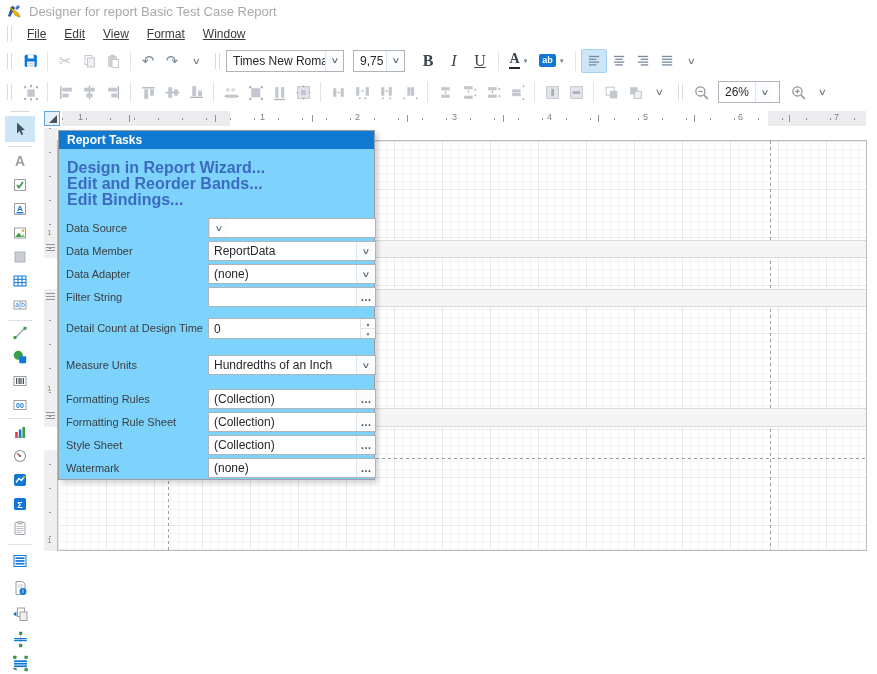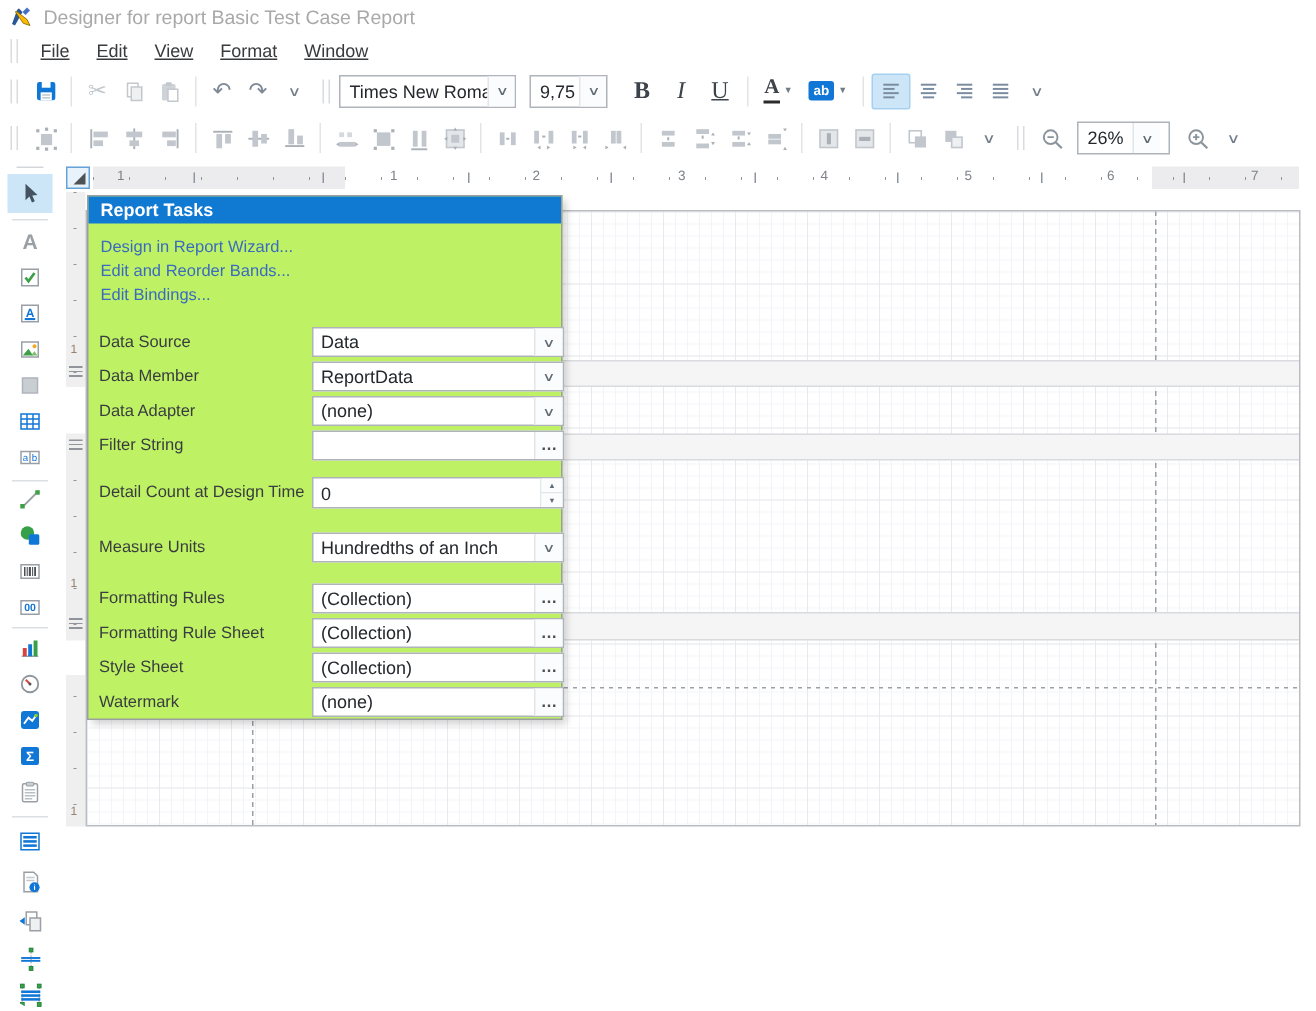--- a/index.html
+++ b/index.html
@@ -74,25 +74,25 @@
             linear-gradient(to bottom,#e7e9ec 1px,transparent 1px),
             linear-gradient(to right,#f3f4f6 1px,transparent 1px),
             linear-gradient(to bottom,#f3f4f6 1px,transparent 1px);
           background-size:48px 48px,48px 48px,8px 8px,8px 8px;}
   .band-bar{position:absolute;left:0;width:100%;background:#f5f5f6;border-top:1px solid #d9dbde;
             border-bottom:1px solid #d9dbde;box-sizing:border-box;z-index:3;}
   .dash-v{position:absolute;width:1px;background:repeating-linear-gradient(to bottom,#9ba0a5 0 3px,transparent 3px 6px);z-index:2;}
   .dash-h{position:absolute;height:1px;background:repeating-linear-gradient(to right,#9ba0a5 0 3px,transparent 3px 6px);z-index:2;}
 
   
-  .panel{position:absolute;left:58px;top:22px;width:317px;height:350px;background:#bef264;
+  .panel{position:absolute;left:58px;top:22px;width:317px;height:350px;background:#7dd3fc;
          border:1px solid #9b9fa3;box-sizing:border-box;box-shadow:3px 3px 5px rgba(0,0,0,.18);z-index:10;}
   .panel-hd{height:18px;background:#1079d2;color:#fff;font-weight:bold;font-size:12px;
             display:flex;align-items:center;padding-left:8px;}
-  .rt-link{position:absolute;left:8px;font-size:11px;color:#3a6bbf;white-space:nowrap;}
+  .rt-link{position:absolute;left:8px;font-size:16px;color:#3a6bbf;white-space:nowrap;font-weight:bold;}
   .rt-row{position:absolute;left:7px;width:303px;height:20px;}
   .rt-label{position:absolute;left:0;top:4px;font-size:11px;color:#3a3d40;white-space:nowrap;}
   .rt-ctl{position:absolute;left:142px;top:0;width:168px;height:20px;box-sizing:border-box;
           border:1px solid #aeb4ba;background:#fff;display:flex;align-items:stretch;}
   .rt-ctl .cval{flex:1;display:flex;align-items:center;padding-left:5px;font-size:12px;color:#24282c;white-space:nowrap;overflow:hidden;}
   .rt-ctl .cbtn{width:18px;border-left:1px solid #e3e6e9;background:#fbfcfd;display:flex;align-items:center;justify-content:center;flex:none;}
   .rt-ctl .cbtn i{font-style:normal;font-size:8px;color:#5f6a74;transform:scaleX(1.5);}
   .rt-ctl .ebtn{width:18px;border-left:1px solid #e3e6e9;background:#fbfcfd;display:flex;align-items:center;justify-content:center;
           font-size:11px;font-weight:bold;color:#4a4f54;flex:none;}
   .rt-ctl .spin{width:14px;border-left:1px solid #e3e6e9;display:flex;flex-direction:column;flex:none;}
@@ -664,21 +664,20 @@
 
     <div class="panel">
       <div class="panel-hd">Report Tasks</div>
       <a class="rt-link" style="top:28px">Design in Report Wizard...</a>
       <a class="rt-link" style="top:44px">Edit and Reorder Bands...</a>
       <a class="rt-link" style="top:60px">Edit Bindings...</a>
 
       <div class="rt-row" style="top:87px">
         <span class="rt-label">Data Source</span>
         <div class="rt-ctl">
-          <span class="cval">Data</span>
           <span class="cbtn">
               <i>∨</i>
             </span>
         </div>
       </div>
       <div class="rt-row" style="top:110px">
         <span class="rt-label">Data Member</span>
         <div class="rt-ctl">
           <span class="cval">ReportData</span>
           <span class="cbtn">

